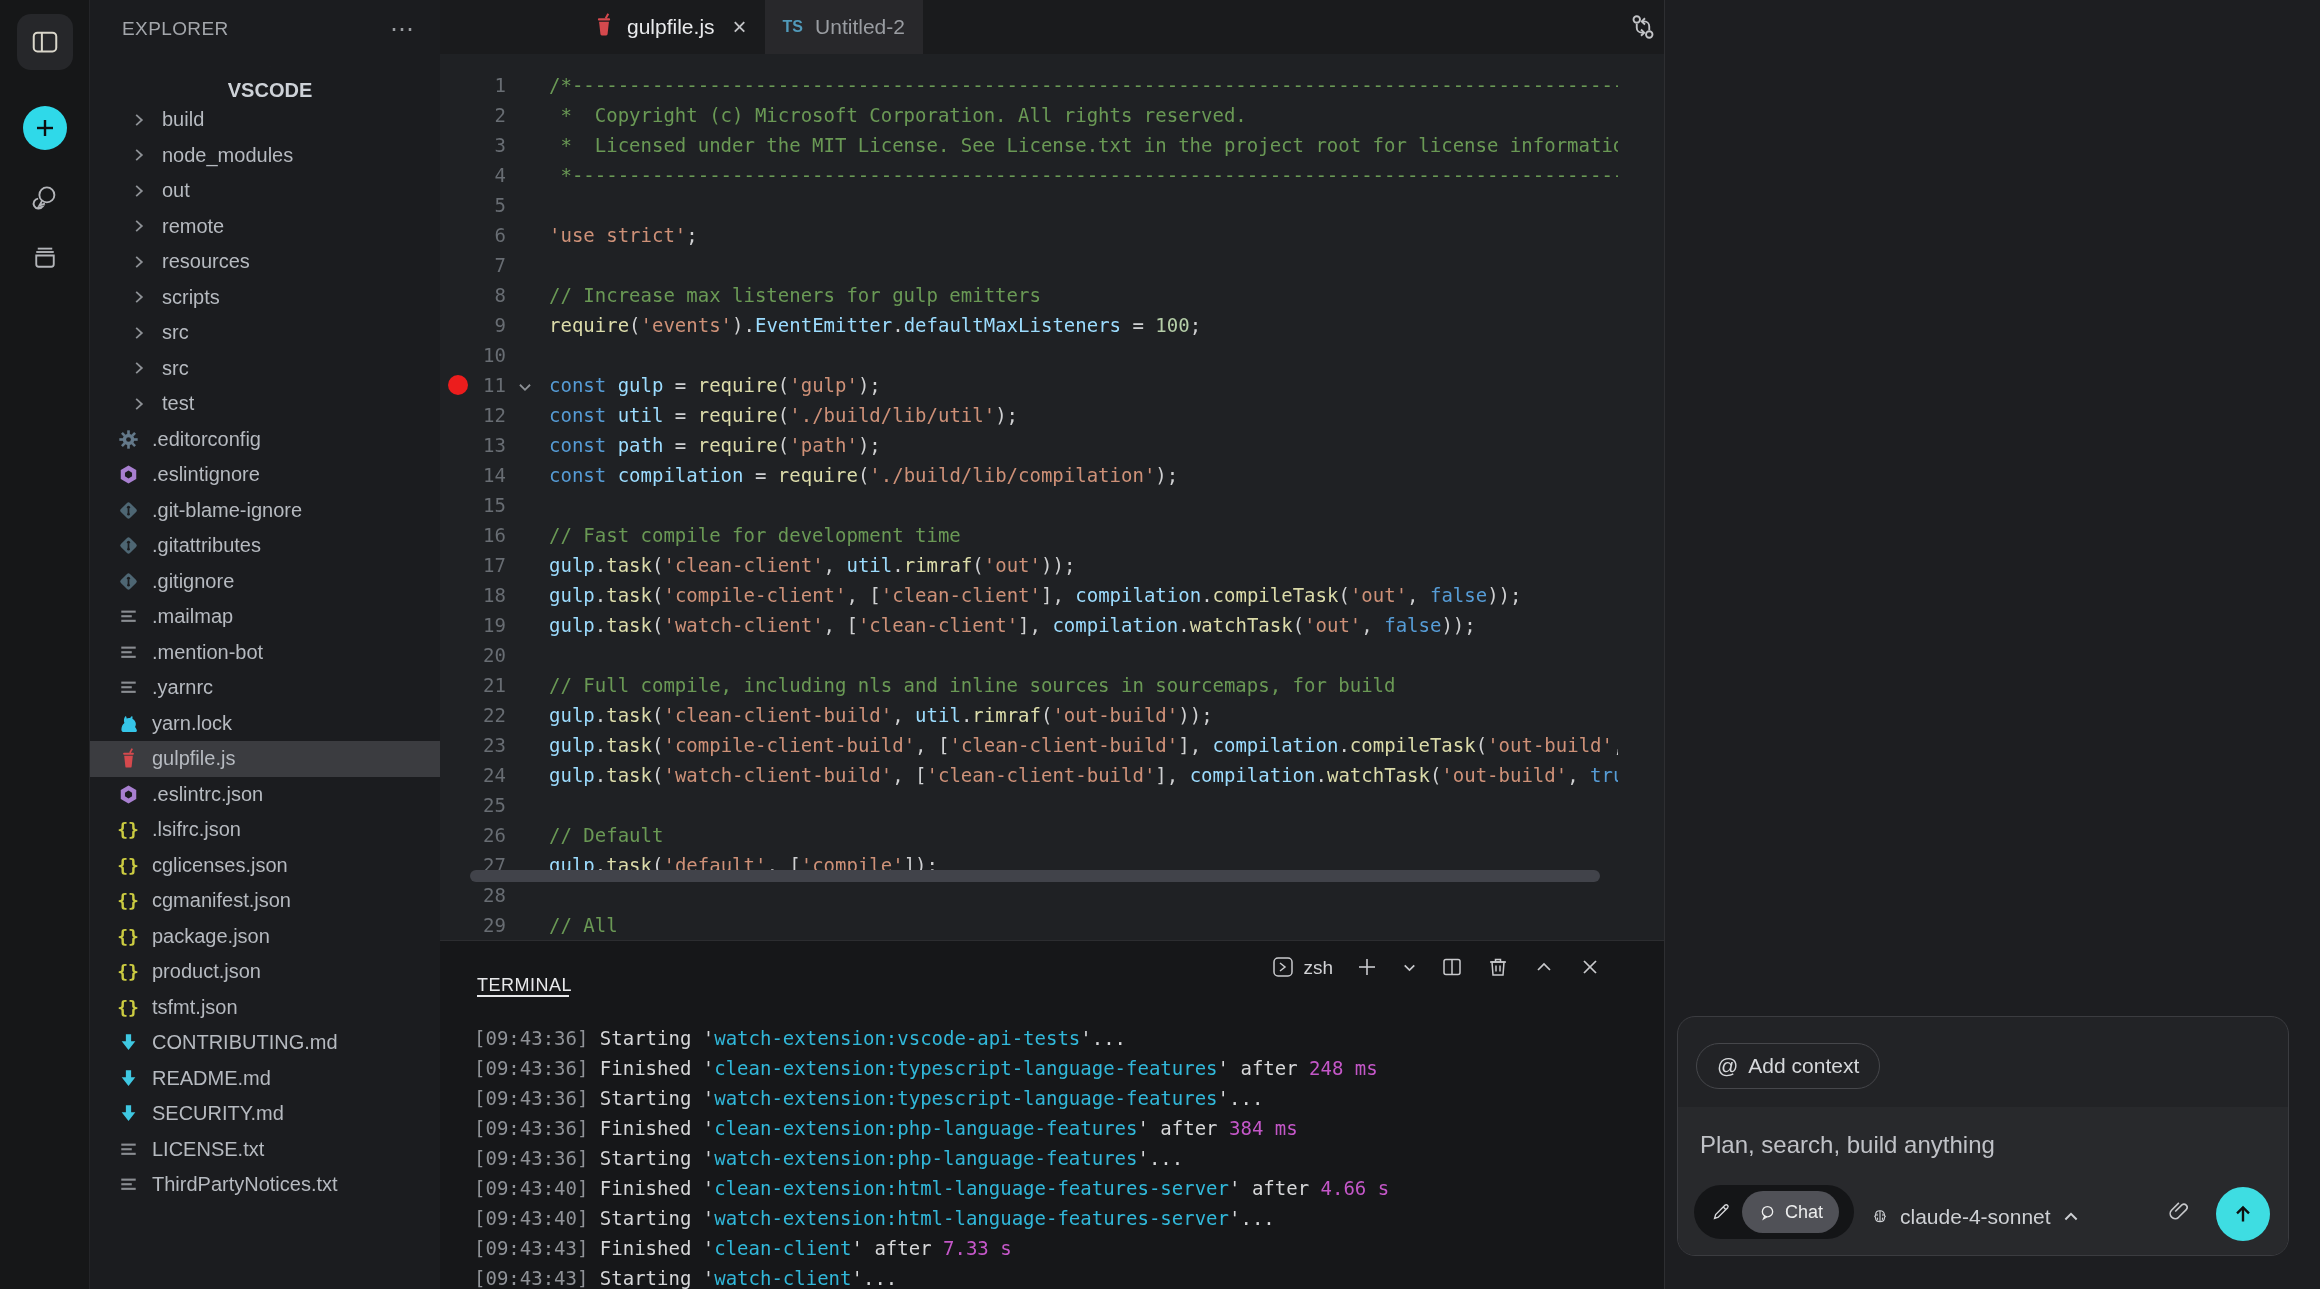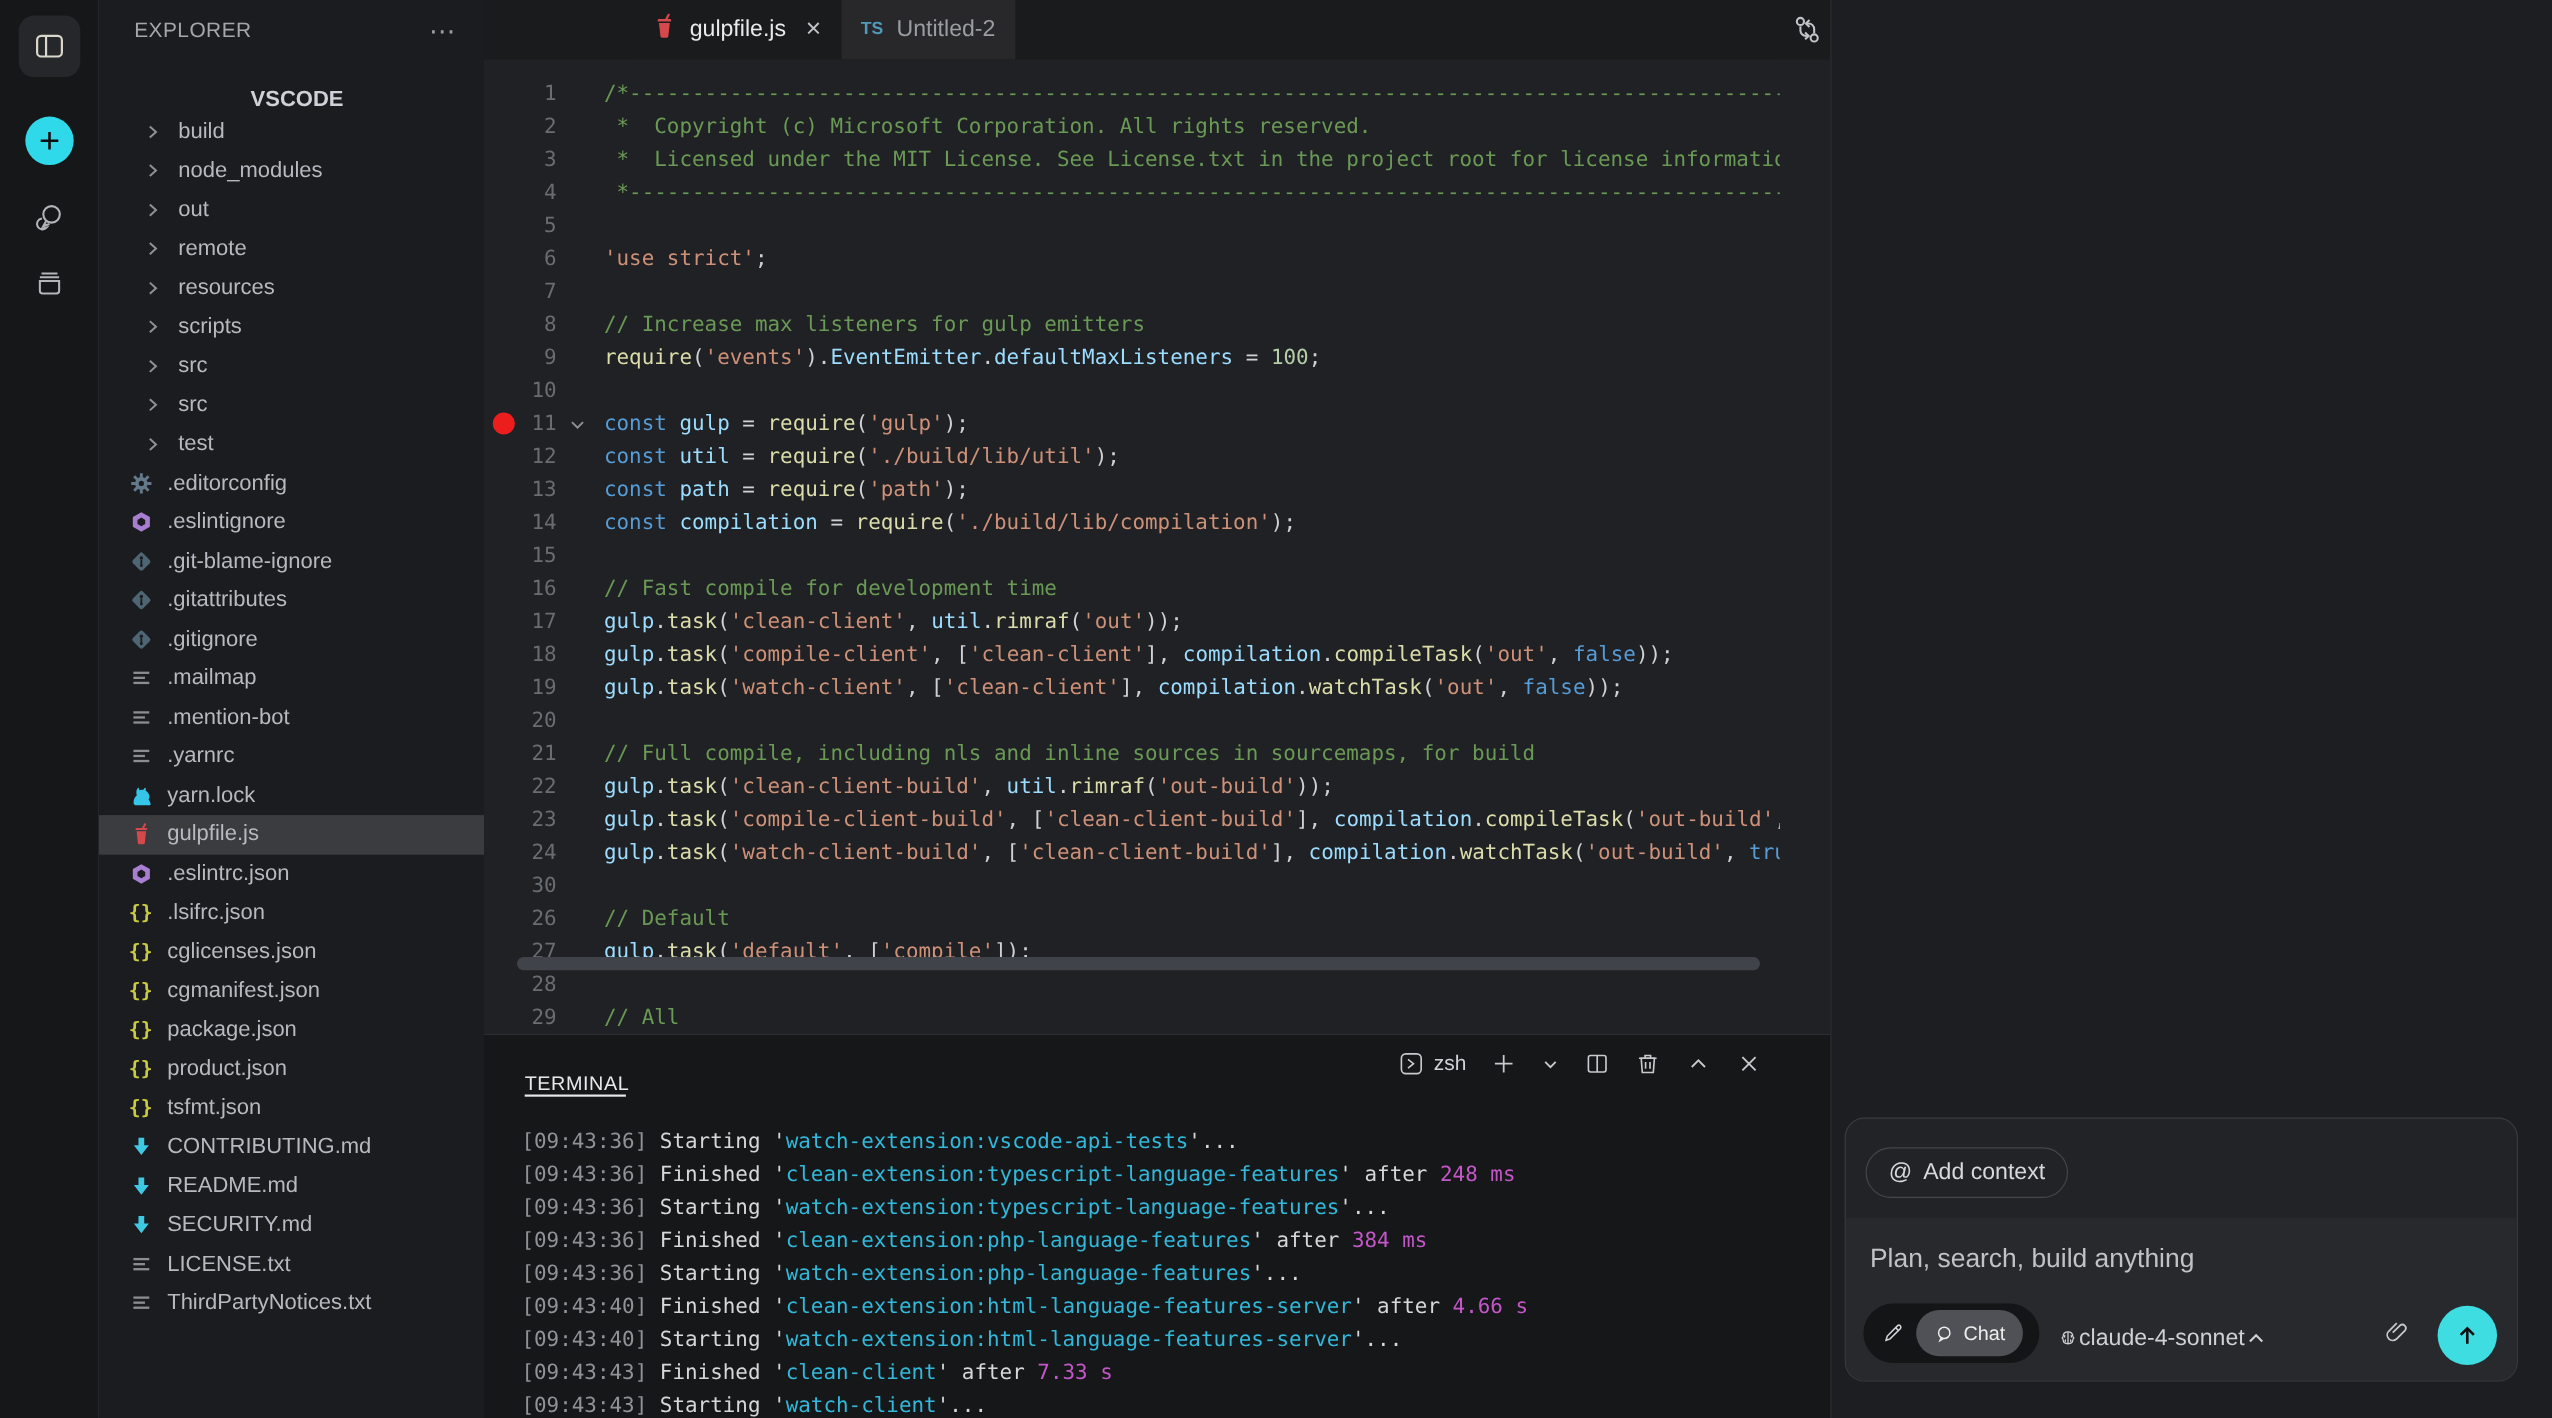--- a/index.html
+++ b/index.html
@@ -85,21 +85,21 @@
               background:none; cursor:pointer; }
   #chat-input { position:absolute; top:90px; left:0; right:0; bottom:0; background:#28292c; }
   #chat-ph { position:absolute; left:22px; top:24px; font-size:24px; color:#c0c2c7; }
   #mode-capsule { position:absolute; left:16px; bottom:16px; height:54px; width:160px; background:#141517;
                   border-radius:27px; display:flex; align-items:center; cursor:pointer; }
   #pencil-ic { margin-left:16px; color:#d6d7da; display:flex; }
   #pencil-ic svg { width:22px; height:22px; }
   #chat-pill { margin-left:10px; height:42px; border-radius:21px; background:#505157; border:none; color:#eceded;
                display:flex; align-items:center; gap:8px; padding:0 16px; font-size:18px; cursor:pointer; }
   #chat-pill svg { width:19px; height:19px; }
-  #model-sel { position:absolute; left:192px; bottom:26px; display:flex; align-items:center; 
+  #model-sel { position:absolute; left:192px; bottom:26px; display:flex; align-items:center; gap:10px;
                background:none; border:none; color:#ced0d4; font-size:21px; cursor:pointer;justify-content:center; }
   #model-sel svg { width:20px; height:20px; }
   #clip-btn { position:absolute; right:96px; bottom:28px; background:none; border:none; color:#c6c7ca; cursor:pointer; }
   #clip-btn svg { width:26px; height:26px; }
   #send-btn { position:absolute; right:18px; bottom:14px; width:54px; height:54px; border-radius:50%;
               background:#3edde2; border:none; color:#0f1011; cursor:pointer; display:flex; align-items:center; justify-content:center; }
   #send-btn svg { width:26px; height:26px; }
 </style>
 </head>
 <body>
@@ -457,21 +457,21 @@
       <div class="cline" style="top: 436px;"><span class="lnum">15</span><span class="ltext"></span></div>
       <div class="cline" style="top: 466px;"><span class="lnum">16</span><span class="ltext"><span class="tk-cm">// Fast compile for development time</span></span></div>
       <div class="cline" style="top: 496px;"><span class="lnum">17</span><span class="ltext"><span class="tk-vr">gulp</span><span class="tk-pl">.</span><span class="tk-fn">task</span><span class="tk-pl">(</span><span class="tk-st">'clean-client'</span><span class="tk-pl">, </span><span class="tk-vr">util</span><span class="tk-pl">.</span><span class="tk-fn">rimraf</span><span class="tk-pl">(</span><span class="tk-st">'out'</span><span class="tk-pl">));</span></span></div>
       <div class="cline" style="top: 526px;"><span class="lnum">18</span><span class="ltext"><span class="tk-vr">gulp</span><span class="tk-pl">.</span><span class="tk-fn">task</span><span class="tk-pl">(</span><span class="tk-st">'compile-client'</span><span class="tk-pl">, [</span><span class="tk-st">'clean-client'</span><span class="tk-pl">], </span><span class="tk-vr">compilation</span><span class="tk-pl">.</span><span class="tk-fn">compileTask</span><span class="tk-pl">(</span><span class="tk-st">'out'</span><span class="tk-pl">, </span><span class="tk-kw">false</span><span class="tk-pl">));</span></span></div>
       <div class="cline" style="top: 556px;"><span class="lnum">19</span><span class="ltext"><span class="tk-vr">gulp</span><span class="tk-pl">.</span><span class="tk-fn">task</span><span class="tk-pl">(</span><span class="tk-st">'watch-client'</span><span class="tk-pl">, [</span><span class="tk-st">'clean-client'</span><span class="tk-pl">], </span><span class="tk-vr">compilation</span><span class="tk-pl">.</span><span class="tk-fn">watchTask</span><span class="tk-pl">(</span><span class="tk-st">'out'</span><span class="tk-pl">, </span><span class="tk-kw">false</span><span class="tk-pl">));</span></span></div>
       <div class="cline" style="top: 586px;"><span class="lnum">20</span><span class="ltext"></span></div>
       <div class="cline" style="top: 616px;"><span class="lnum">21</span><span class="ltext"><span class="tk-cm">// Full compile, including nls and inline sources in sourcemaps, for build</span></span></div>
       <div class="cline" style="top: 646px;"><span class="lnum">22</span><span class="ltext"><span class="tk-vr">gulp</span><span class="tk-pl">.</span><span class="tk-fn">task</span><span class="tk-pl">(</span><span class="tk-st">'clean-client-build'</span><span class="tk-pl">, </span><span class="tk-vr">util</span><span class="tk-pl">.</span><span class="tk-fn">rimraf</span><span class="tk-pl">(</span><span class="tk-st">'out-build'</span><span class="tk-pl">));</span></span></div>
       <div class="cline" style="top: 676px;"><span class="lnum">23</span><span class="ltext"><span class="tk-vr">gulp</span><span class="tk-pl">.</span><span class="tk-fn">task</span><span class="tk-pl">(</span><span class="tk-st">'compile-client-build'</span><span class="tk-pl">, [</span><span class="tk-st">'clean-client-build'</span><span class="tk-pl">], </span><span class="tk-vr">compilation</span><span class="tk-pl">.</span><span class="tk-fn">compileTask</span><span class="tk-pl">(</span><span class="tk-st">'out-build'</span><span class="tk-pl">, </span></span></div>
       <div class="cline" style="top: 706px;"><span class="lnum">24</span><span class="ltext"><span class="tk-vr">gulp</span><span class="tk-pl">.</span><span class="tk-fn">task</span><span class="tk-pl">(</span><span class="tk-st">'watch-client-build'</span><span class="tk-pl">, [</span><span class="tk-st">'clean-client-build'</span><span class="tk-pl">], </span><span class="tk-vr">compilation</span><span class="tk-pl">.</span><span class="tk-fn">watchTask</span><span class="tk-pl">(</span><span class="tk-st">'out-build'</span><span class="tk-pl">, </span><span class="tk-kw">true</span></span></div>
-      <div class="cline" style="top: 736px;"><span class="lnum">30</span><span class="ltext"></span></div>
+      <div class="cline" style="top: 736px;"><span class="lnum">25</span><span class="ltext"></span></div>
       <div class="cline" style="top: 766px;"><span class="lnum">26</span><span class="ltext"><span class="tk-cm">// Default</span></span></div>
       <div class="cline" style="top: 796px;"><span class="lnum">27</span><span class="ltext"><span class="tk-vr">gulp</span><span class="tk-pl">.</span><span class="tk-fn">task</span><span class="tk-pl">(</span><span class="tk-st">'default'</span><span class="tk-pl">, [</span><span class="tk-st">'compile'</span><span class="tk-pl">]);</span></span></div>
       <div class="cline" style="top: 826px;"><span class="lnum">28</span><span class="ltext"></span></div>
       <div class="cline" style="top: 856px;"><span class="lnum">29</span><span class="ltext"><span class="tk-cm">// All</span></span></div>
     </div>
   <div id="hscroll"></div>
 
   <section id="terminal">
     <span id="term-title">TERMINAL</span>
     <div id="term-underline"></div>

